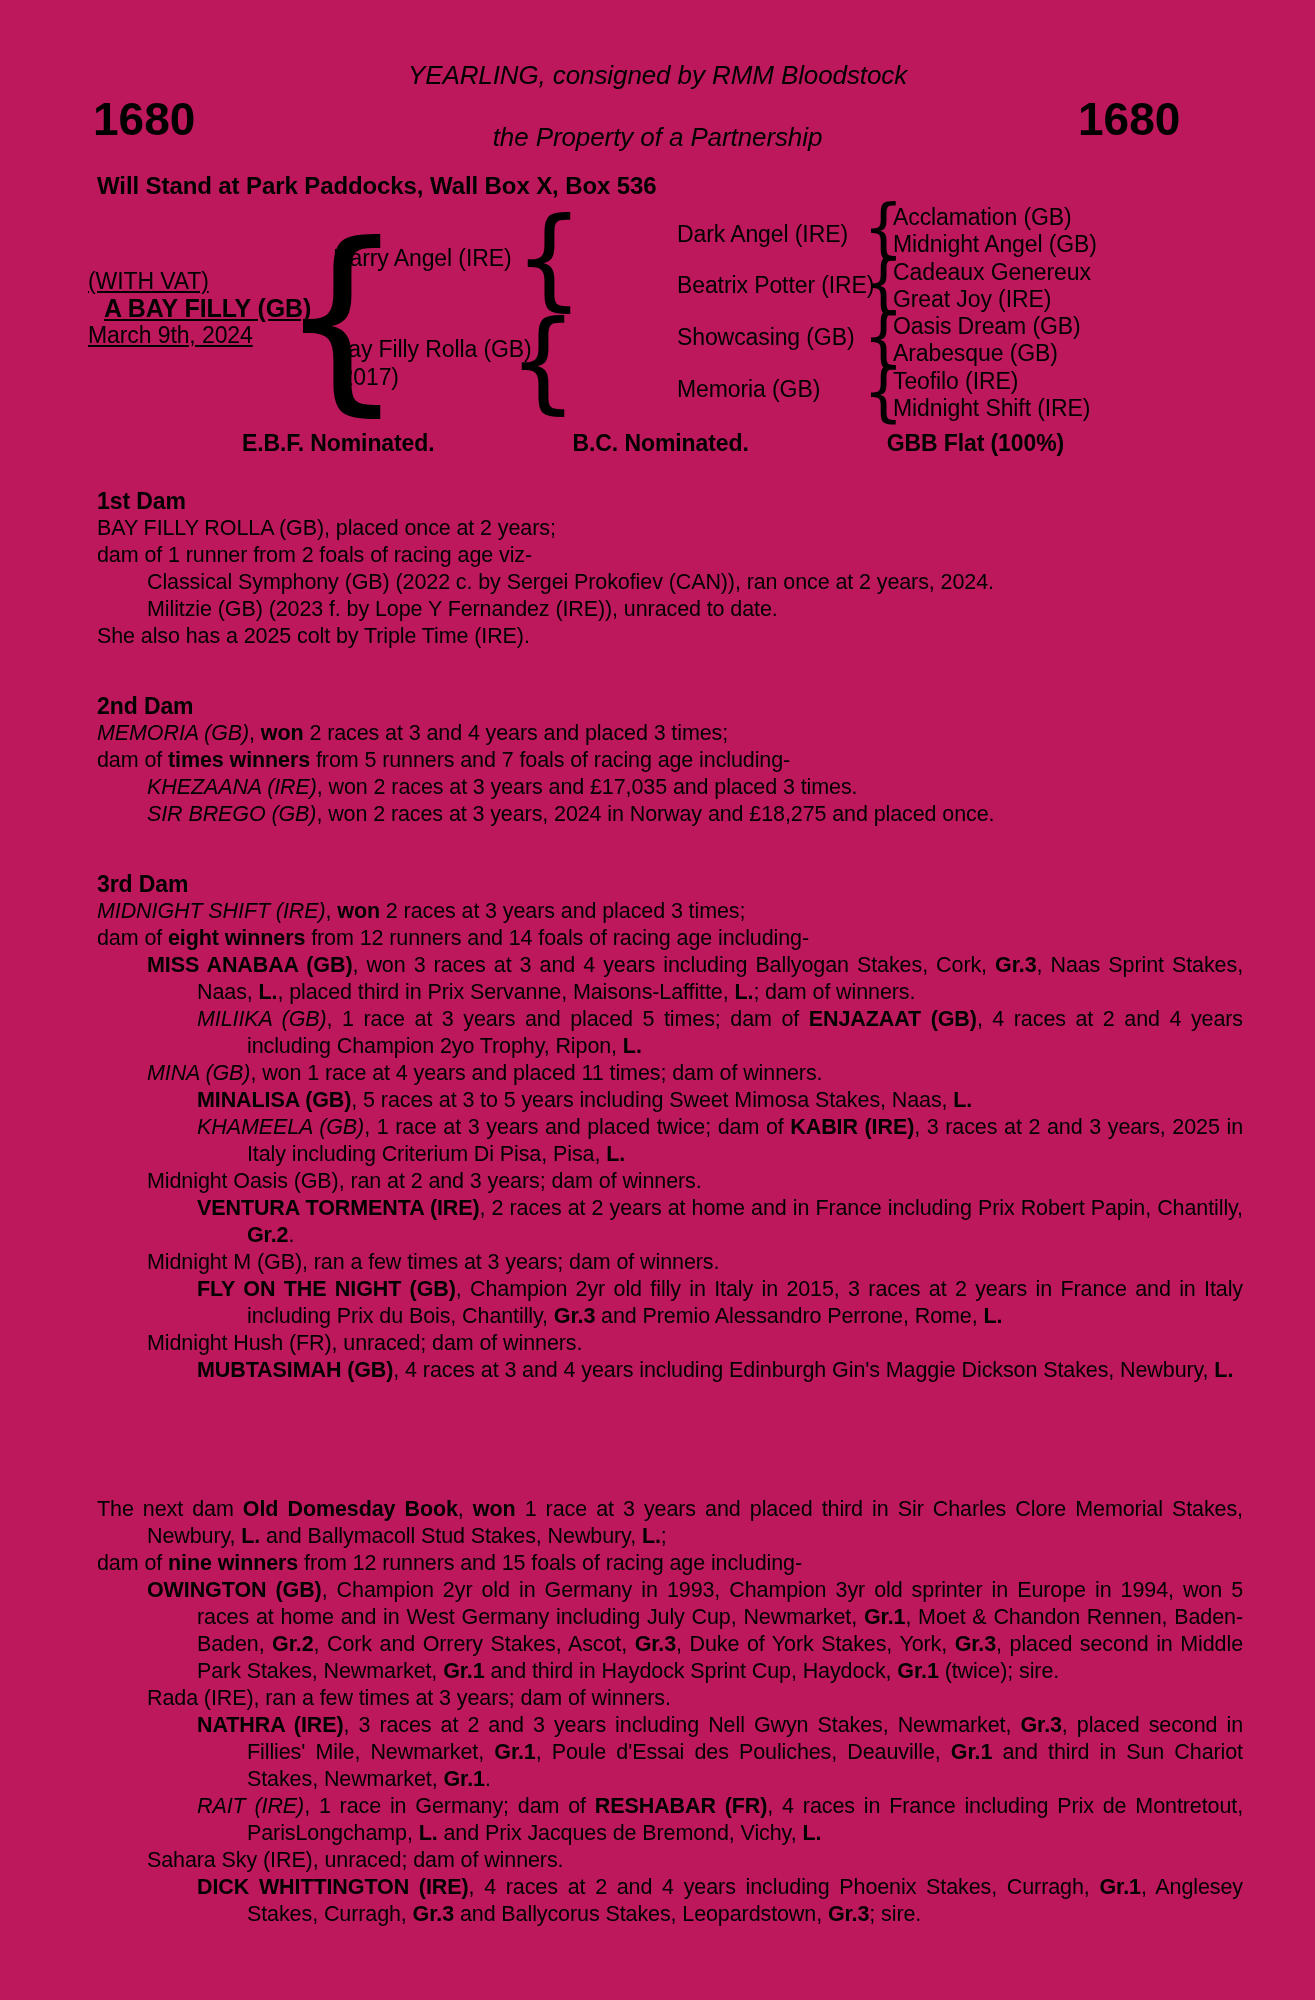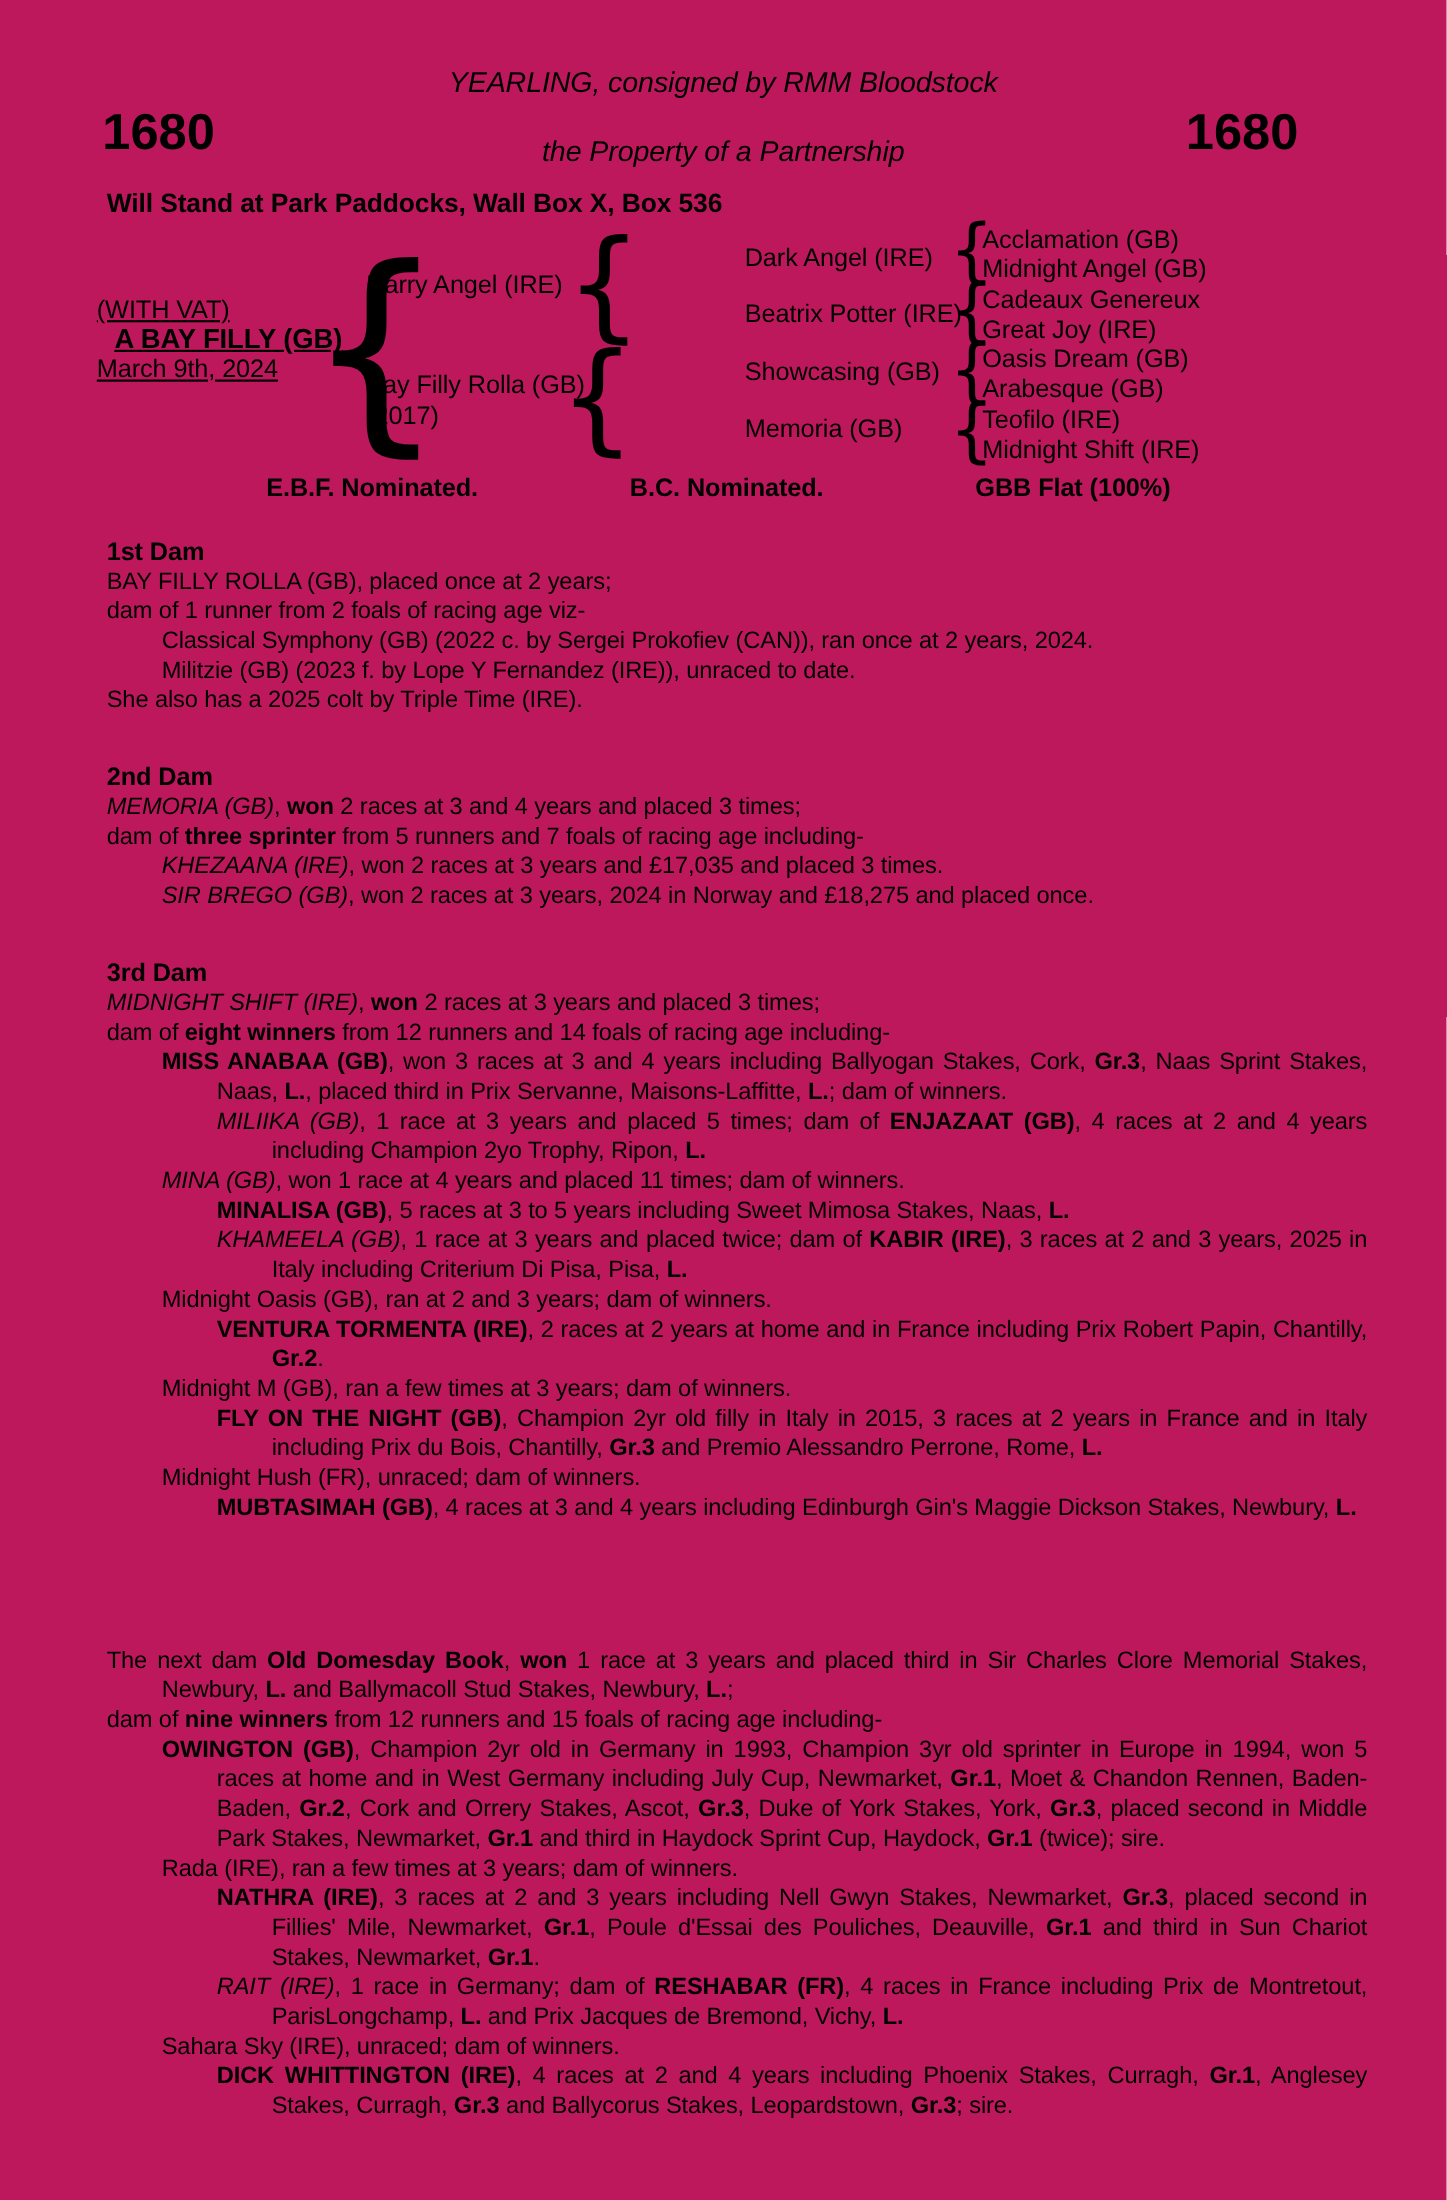--- a/index.html
+++ b/index.html
@@ -121,21 +121,21 @@
         <div class="sec-heading">1st Dam</div>
         <p class="par ind-0"><span>BAY FILLY ROLLA (GB), placed once at 2 years;</span></p>
         <p class="par ind-0"><span>dam of 1 runner from 2 foals of racing age viz-</span></p>
         <p class="par ind-1"><span>Classical Symphony (GB) (2022 c. by Sergei Prokofiev (CAN)), ran once at 2 years, 2024.</span></p>
         <p class="par ind-1"><span>Militzie (GB) (2023 f. by Lope Y Fernandez (IRE)), unraced to date.</span></p>
         <p class="par ind-0"><span>She also has a 2025 colt by Triple Time (IRE).</span></p>
       </div>
       <div class="section">
         <div class="sec-heading">2nd Dam</div>
         <p class="par ind-0"><span class="seg-i">MEMORIA (GB)</span><span>, </span><span class="seg-b">won</span><span> 2 races at 3 and 4 years and placed 3 times;</span></p>
-        <p class="par ind-0"><span>dam of </span><span class="seg-b">three sprinter</span><span> from 5 runners and 7 foals of racing age including-</span></p>
+        <p class="par ind-0"><span>dam of </span><span class="seg-b">times winners</span><span> from 5 runners and 7 foals of racing age including-</span></p>
         <p class="par ind-1"><span class="seg-i">KHEZAANA (IRE)</span><span>, won 2 races at 3 years and £17,035 and placed 3 times.</span></p>
         <p class="par ind-1"><span class="seg-i">SIR BREGO (GB)</span><span>, won 2 races at 3 years, 2024 in Norway and £18,275 and placed once.</span></p>
       </div>
       <div class="section">
         <div class="sec-heading">3rd Dam</div>
         <p class="par ind-0"><span class="seg-i">MIDNIGHT SHIFT (IRE)</span><span>, </span><span class="seg-b">won</span><span> 2 races at 3 years and placed 3 times;</span></p>
         <p class="par ind-0"><span>dam of </span><span class="seg-b">eight winners</span><span> from 12 runners and 14 foals of racing age including-</span></p>
         <p class="par ind-1"><span class="seg-b">MISS ANABAA (GB)</span><span>, won 3 races at 3 and 4 years including Ballyogan Stakes, Cork, </span><span class="seg-b">Gr.3</span><span>, Naas Sprint Stakes, Naas, </span><span class="seg-b">L.</span><span>, placed third in Prix Servanne, Maisons-Laffitte, </span><span class="seg-b">L.</span><span>; dam of winners.</span></p>
         <p class="par ind-2"><span class="seg-i">MILIIKA (GB)</span><span>, 1 race at 3 years and placed 5 times; dam of </span><span class="seg-b">ENJAZAAT (GB)</span><span>, 4 races at 2 and 4 years including Champion 2yo Trophy, Ripon, </span><span class="seg-b">L.</span></p>
         <p class="par ind-1"><span class="seg-i">MINA (GB)</span><span>, won 1 race at 4 years and placed 11 times; dam of winners.</span></p>

